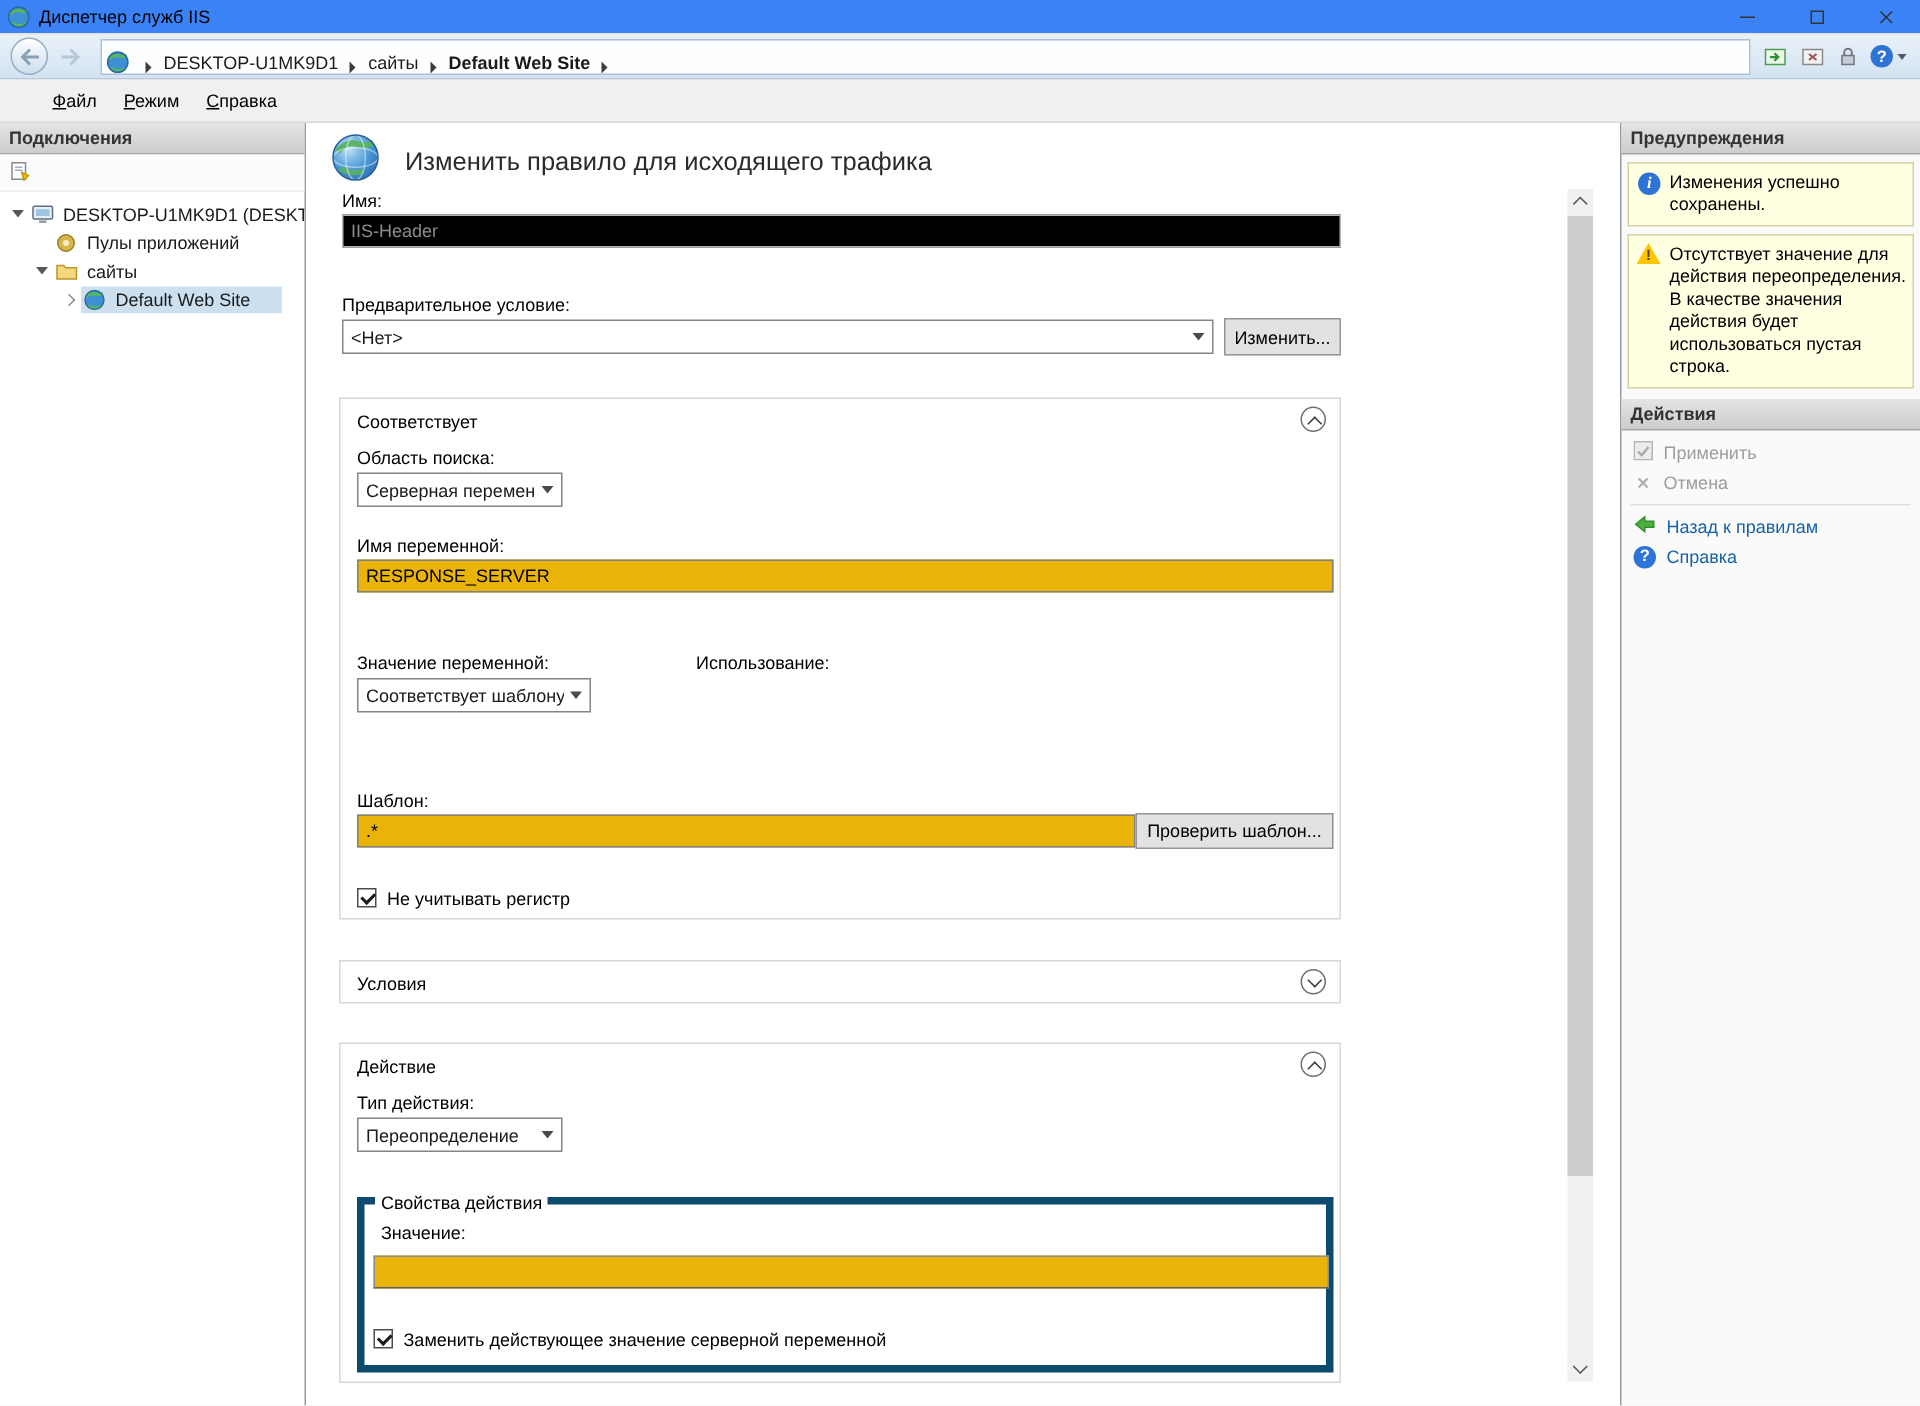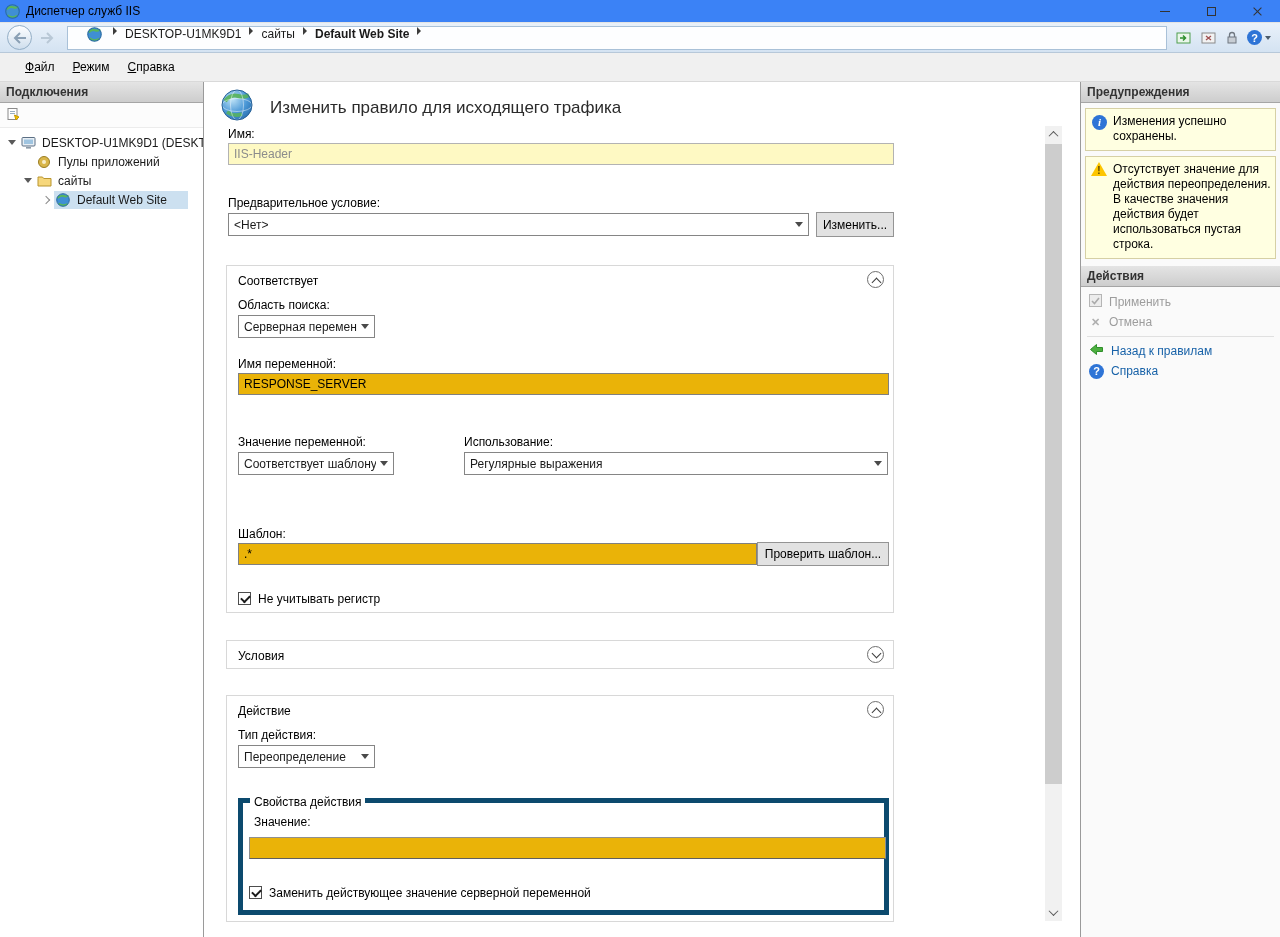--- a/index.html
+++ b/index.html
@@ -20,32 +20,32 @@
   .glyph-max { width:9px; height:9px; border:1px solid #333; display:block; }
   .glyph-close { position:relative; width:11px; height:11px; display:block; }
   .glyph-close::before,.glyph-close::after { content:""; position:absolute; left:5px; top:0; width:1px; height:11px; background:#333; }
   .glyph-close::before { transform:rotate(45deg); }
   .glyph-close::after { transform:rotate(-45deg); }
 
   
   .navbar { height:31px; background:linear-gradient(#e9f1fa,#d4e3f2); border-top:1px solid #e3e3e3; border-bottom:1px solid #b7c8d9; display:flex; align-items:center; padding:0 7px; }
   .nav-back { width:25px; height:25px; border-radius:50%; background:linear-gradient(#fdfeff,#cfdeed); border:1px solid #93aec6; display:flex; align-items:center; justify-content:center; flex:none; }
   .nav-fwd { width:23px; height:23px; border-radius:50%; display:flex; align-items:center; justify-content:center; flex:none; margin-left:3px; }
-  .crumbbar { flex:1; height:24px; margin:16px 9px; background:#fdfeff; border:1px solid #a9c1d8; display:flex; align-items:flex-start; padding:0 16px; }
+  .crumbbar { flex:1; height:24px; margin:16px 9px; background:#fdfeff; border:1px solid #a9c1d8; display:flex; align-items:flex-end; padding:0 0; }
   .crumb-globe { width:15px; height:15px; margin:0 3px; flex:none; }
   .crumb-sep { width:0; height:0; border-left:4px solid #3c3c3c; border-top:4px solid transparent; border-bottom:4px solid transparent; margin:0 8px; flex:none; }
   .crumb-item { white-space:nowrap; }
   .crumb-item.current { font-weight:bold; }
   .nav-icons { display:flex; align-items:center; gap:9px; flex:none; margin-right:2px; }
   .nav-ic { display:flex; align-items:center; justify-content:center; }
   .help-badge { width:15px; height:15px; border-radius:50%; background:#2e74d6; color:#fff; font-weight:bold; font-size:11px; display:flex; align-items:center; justify-content:center; }
   .mini-chev { width:0; height:0; border-left:3px solid transparent; border-right:3px solid transparent; border-top:4px solid #4a5b6b; margin-left:3px; }
 
   
-  .menubar { height:29px; background:#f0f0f0; border-bottom:1px solid #d9d9d9; display:flex; align-items:center; padding-left:16px; }
+  .menubar { height:29px; background:#f0f0f0; border-bottom:1px solid #d9d9d9; display:flex; align-items:center; padding-left:26px; }
   .menu-item { display:inline-block; padding:3px 9px; color:#000; }
   .menu-item::first-letter { text-decoration:underline; }
 
   
   .app-body { position:absolute; top:82px; left:0; right:0; bottom:0; display:flex;border-radius:26px; }
   .panel-header { height:21px; background:linear-gradient(#e4e4e4,#cdcdcd); border-bottom:1px solid #a5a5a5; display:flex; align-items:center; padding:0 6px; font-weight:bold; color:#333; flex:none; }
 
   
   .left-panel { width:204px; background:#fff; border-right:1px solid #9a9a9a; display:flex; flex-direction:column; flex:none; overflow:hidden; }
   .conn-toolbar { height:25px; border-bottom:1px solid #ececec; background:#fcfcfc; display:flex; align-items:center; padding:0 6px; flex:none; }
@@ -73,21 +73,21 @@
   .a-link { color:#1862a8;text-align:center; }
   .cancel-glyph { color:#b0b0b0; font-weight:bold; font-size:11px; width:13px; text-align:center; }
   .action-sep { height:1px; background:#e0e0e0; margin:4px 6px; }
 
   
   .main-panel { flex:1; background:#fff; position:relative; overflow:hidden; }
   .page-globe { position:absolute; left:17px; top:7px; }
   .page-title { position:absolute; left:66px; top:16px; font-size:17px; color:#2b2b2b; }
   .fld { position:absolute; color:#000; }
   .textbox { position:absolute; border:1px solid #808080; background:#eab308; font-family:inherit; font-size:12px; padding:0 5px; color:#000; }
-  .textbox:disabled { background:#fef9c3; color:#8c8c8c; border-color:#b3b3b3; }
+  .textbox:disabled { background:#000000; color:#8c8c8c; border-color:#b3b3b3; }
   .dropdown { position:absolute; border:1px solid #858585; background:#fff; display:flex; align-items:center; padding:0 5px; }
   .dd-label { flex:1; white-space:nowrap; overflow:hidden; }
   .dd-arrow { width:0; height:0; border-left:4px solid transparent; border-right:4px solid transparent; border-top:5px solid #4a4a4a; margin-left:4px; flex:none; }
   .btn { position:absolute; background:#e2e2e2; border:1px solid #949494; font-family:inherit; font-size:12px; display:flex; align-items:center; justify-content:center; color:#000; }
   .section { position:absolute; border:1px solid #d8d8d8; background:#fff; }
   .sec-title { position:absolute; left:11px; top:8px; color:#000; }
   .chev-btn { position:absolute; right:9px; top:5px; width:17px; height:17px; border:1px solid #6e6e6e; border-radius:50%; background:#fff; }
   .chev-btn::after { content:""; position:absolute; left:5px; width:6px; height:6px; border-left:1px solid #3c3c3c; border-top:1px solid #3c3c3c; }
   .chev-up::after { top:7px; transform:rotate(45deg); }
   .chev-down::after { top:3px; transform:rotate(225deg); }
@@ -303,24 +303,20 @@
 
       <span class="fld" style="left:11px; top:91px;">Имя переменной:</span>
       <input class="textbox" style="left: 11px; top: 107px; width: 651px; height: 22px;" value="RESPONSE_SERVER">
 
       <span class="fld" style="left:11px; top:169px;">Значение переменной:</span>
       <span class="fld" style="left:237px; top:169px;">Использование:</span>
       <div class="dropdown" style="left:11px; top:186px; width:156px; height:23px;">
         <span class="dd-label">Соответствует шаблону</span>
         <span class="dd-arrow"></span>
       </div>
-      <div class="dropdown" style="left:237px; top:186px; width:424px; height:23px;">
-        <span class="dd-label">Регулярные выражения</span>
-        <span class="dd-arrow"></span>
-      </div>
 
       <span class="fld" style="left:11px; top:261px;">Шаблон:</span>
       <input class="textbox" style="left: 11px; top: 277px; width: 519px; height: 22px;" value=".*">
       <button class="btn" style="left:530px; top:276px; width:132px; height:24px;">Проверить шаблон...</button>
 
       <span class="checkbox checked" style="left:11px; top:326px;"></span>
       <span class="fld" style="left:31px; top:326px;">Не учитывать регистр</span>
     </div>
 
     <div class="section" style="left:22px; top:558px; width:668px; height:29px;">

